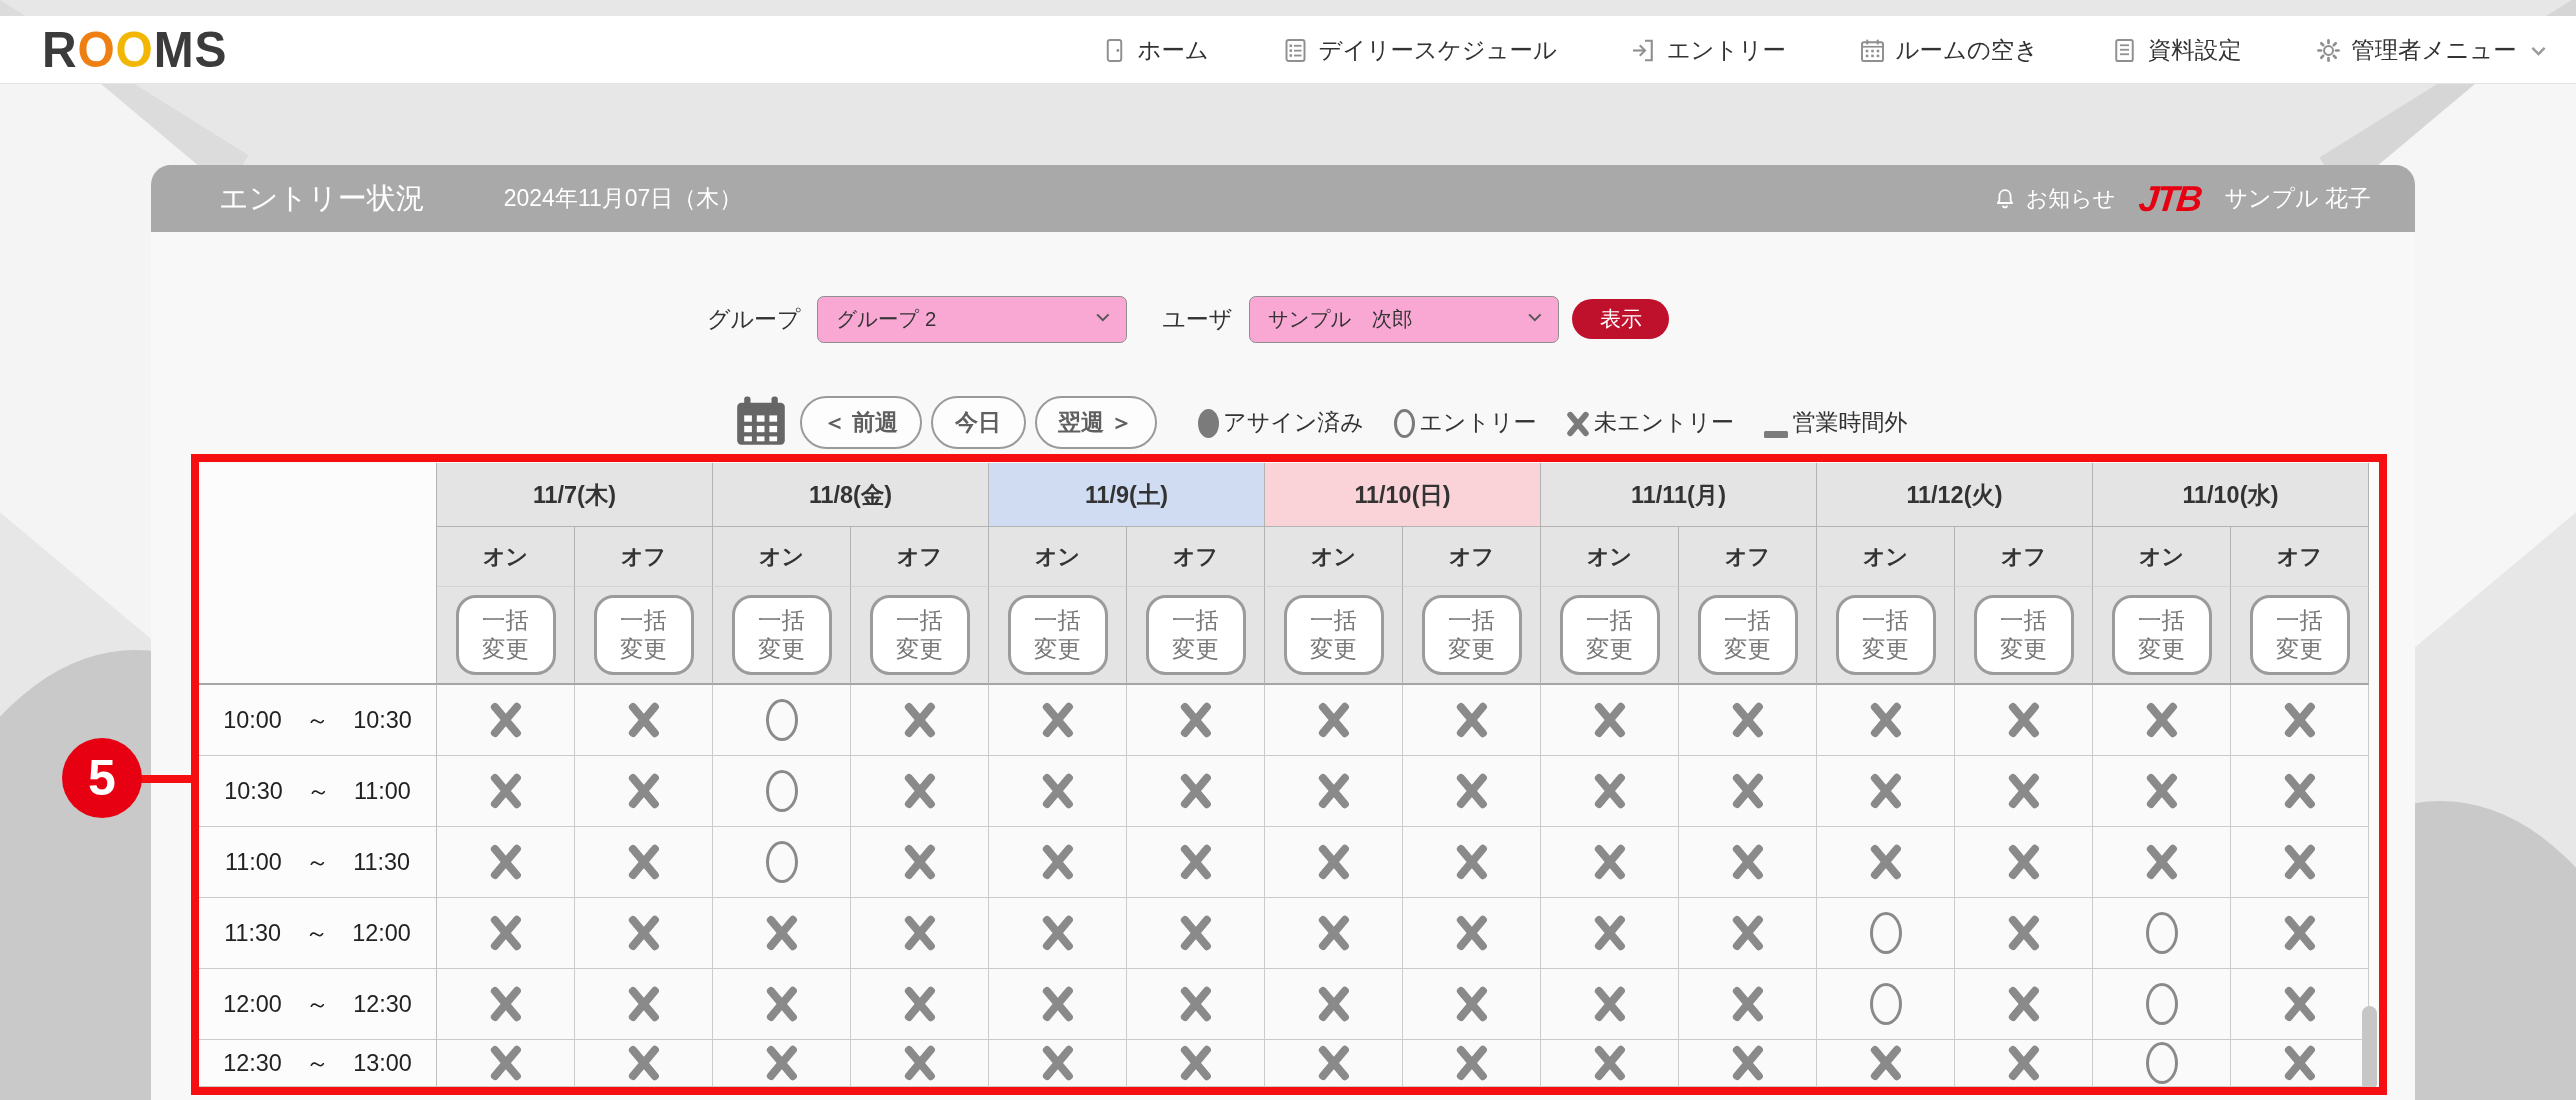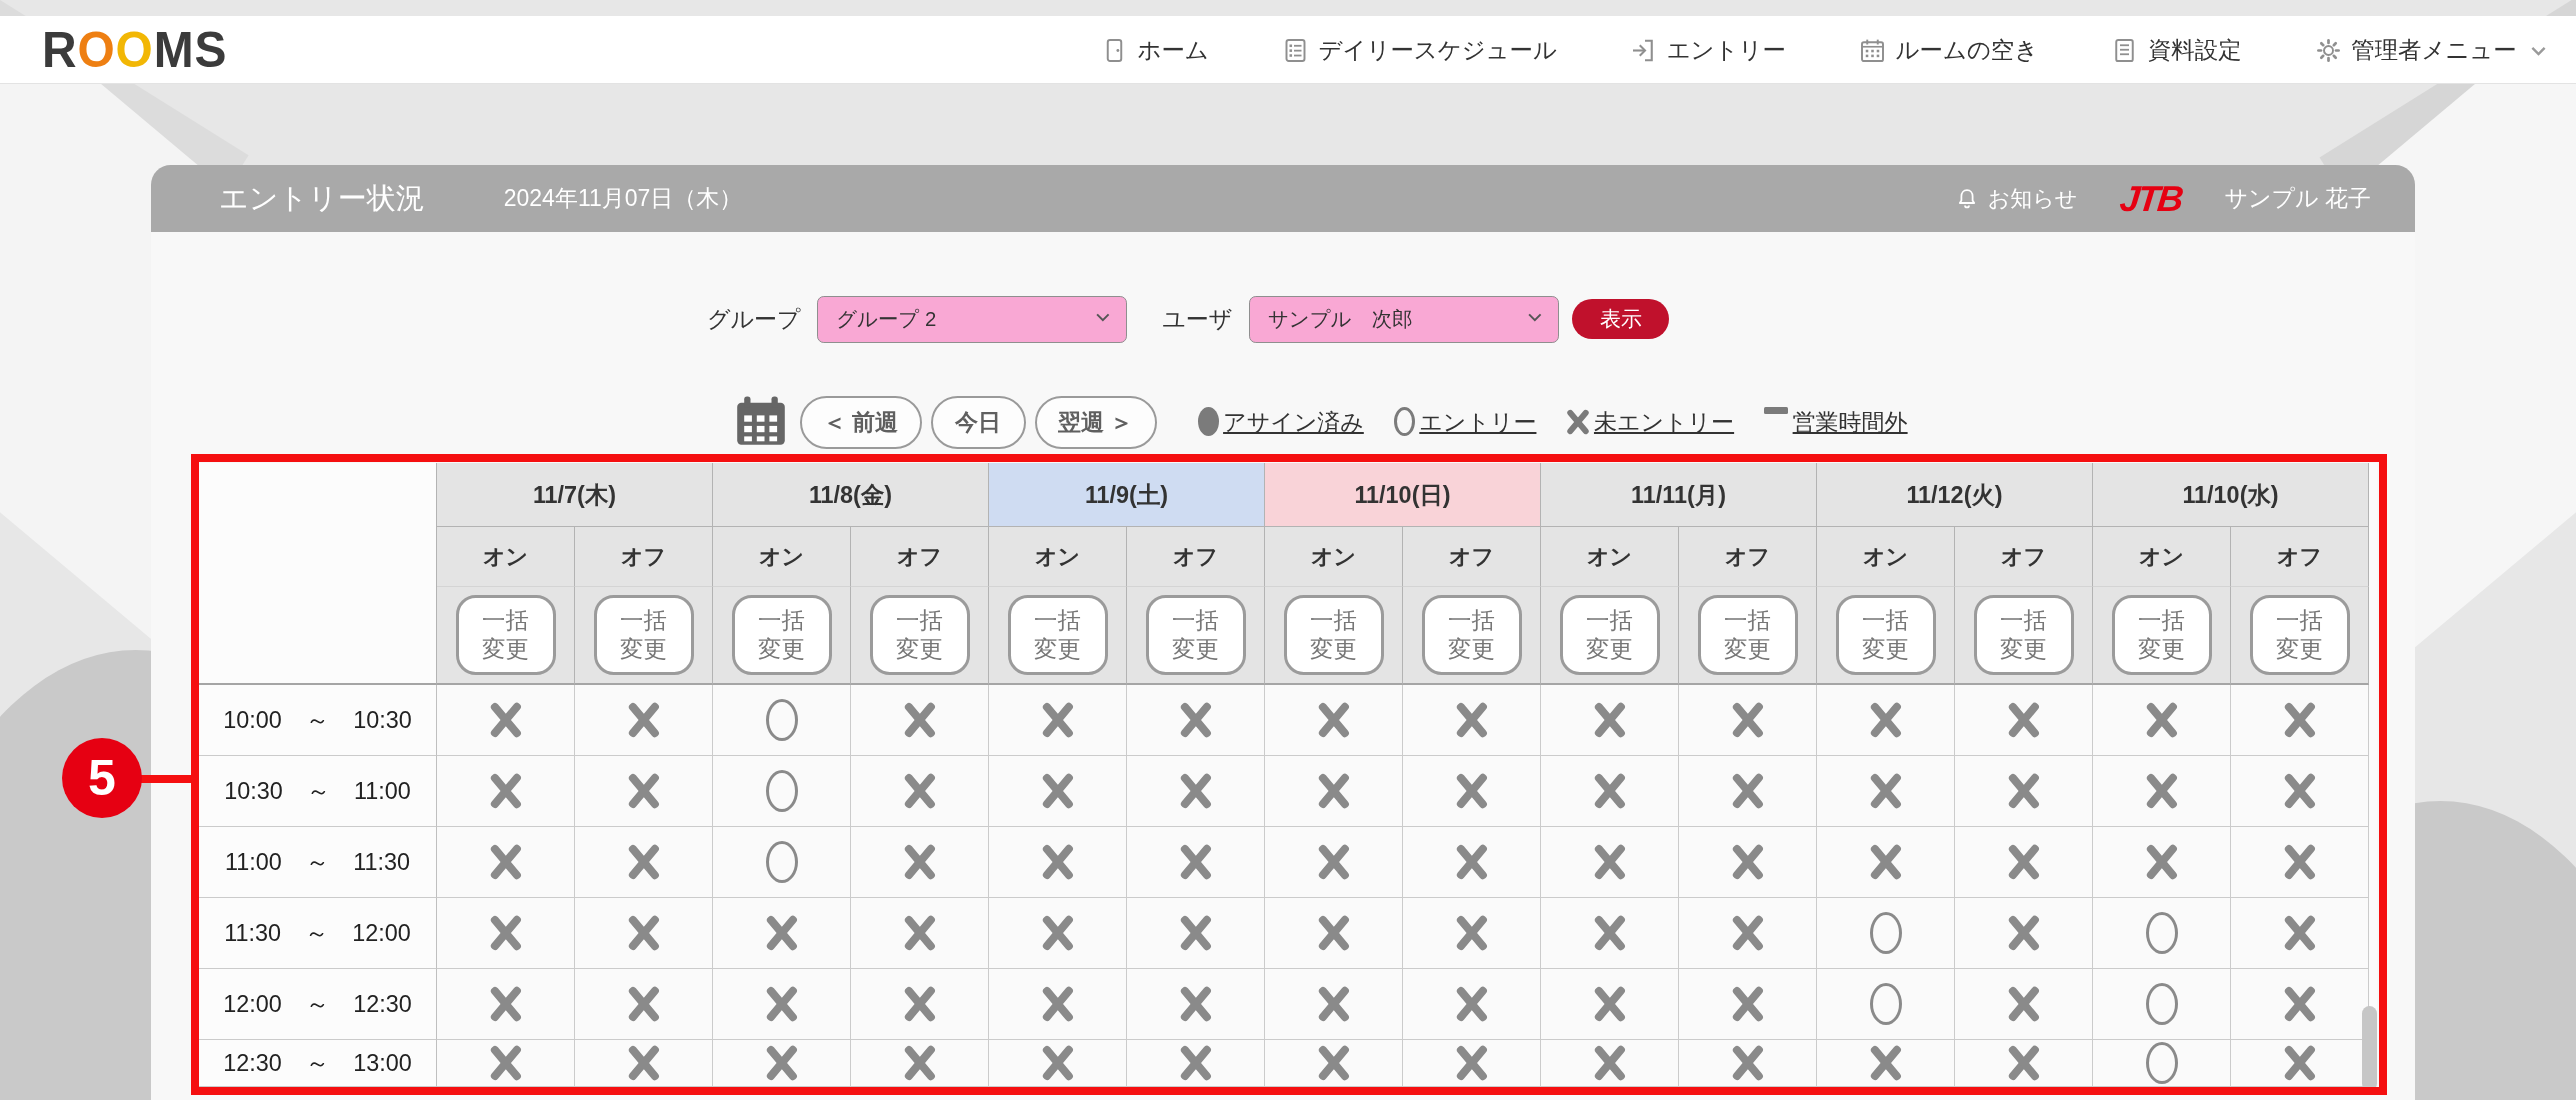--- a/index.html
+++ b/index.html
@@ -31,21 +31,21 @@
   .nav-icon { display:flex; align-items:center; }
   .nav-chevron { display:flex; align-items:center; margin-left:1.5px; }
 
   
   .card { position:absolute; left:151px; top:165px; width:2264px; height:935px;
     background:#f8f8f8; border-radius:19.7px 19.7px 0 0; z-index:1; }
   .card-header { height:67px; background:#a9a9a9; border-radius:19.7px 19.7px 0 0;
     display:flex; align-items:center; color:#fff; }
   .card-title { margin-left:68px; font-size:29px; font-weight:normal; }
   .card-date { margin-left:79px; font-size:23px; }
-  .card-header-right { margin-left:auto; margin-right:44px; display:flex; align-items:center; gap:43px; }
+  .card-header-right { margin-left:auto; margin-right:44px; display:flex; align-items:center; gap:24px; }
   .notice { display:flex; align-items:center; gap:9px; font-size:22px; cursor:pointer; }
   .brand { font-style:italic; font-weight:900; font-size:36px; color:#e60012; letter-spacing:-2.3px; transform:skewX(-6deg); }
   .user-name { font-size:23px; }
 
   
   .filter-row { position:absolute; left:707px; top:295px; height:48px; display:flex; align-items:center; z-index:3; }
   .filter-label { font-size:23px; color:#333; }
   .select { width:310px; height:47px; background:#f9a8d4; border:1.5px solid #8f8f8f; border-radius:6.8px;
     display:flex; align-items:center; justify-content:space-between; padding:0 13.6px 0 18px;
     font-size:20.4px; color:#333; margin-left:16.6px; cursor:pointer; }
@@ -57,21 +57,21 @@
   
   .week-row { position:absolute; left:733px; top:393px; height:59px; display:flex; align-items:center; z-index:3; }
   .week-btn { height:53px; border:2.3px solid #9a9a9a; border-radius:26.5px; background:#fdfdfd; color:#5f5f5f;
     font-size:23px; display:flex; align-items:center; justify-content:center; gap:6px; cursor:pointer;
     font-family:inherit; font-weight:bold; }
   .wb-prev { width:122px; margin-left:10.6px; }
   .wb-today { width:95px; margin-left:9px; }
   .wb-next { width:122px; margin-left:9px; }
   .week-chevron { font-size:23px; font-weight:bold; }
   .legend { display:flex; align-items:center; gap:30px; margin-left:41px; }
-  .legend-item { display:flex; align-items:flex-start; gap:4.5px; font-size:23px; color:#333;text-decoration:underline; }
+  .legend-item { display:flex; align-items:flex-end; gap:4.5px; font-size:23px; color:#333; }
   .lg-assigned { width:21px; height:29px; background:#7b7b7b; border-radius:50%; }
   .lg-entry { width:21px; height:29px; border:3px solid #7b7b7b; border-radius:50%; }
   .lg-off-hours { width:24px; height:6.8px; background:#7b7b7b; border-radius:1.5px; }
   .lg-not-entered { position:relative; width:23px; height:29px; }
   .lg-not-entered::before, .lg-not-entered::after { content:""; position:absolute; left:50%; top:50%;
     width:6px; height:30px; background:#7b7b7b; border-radius:3px; }
   .lg-not-entered::before { transform:translate(-50%,-50%) rotate(40deg); }
   .lg-not-entered::after  { transform:translate(-50%,-50%) rotate(-40deg); }
 
   

